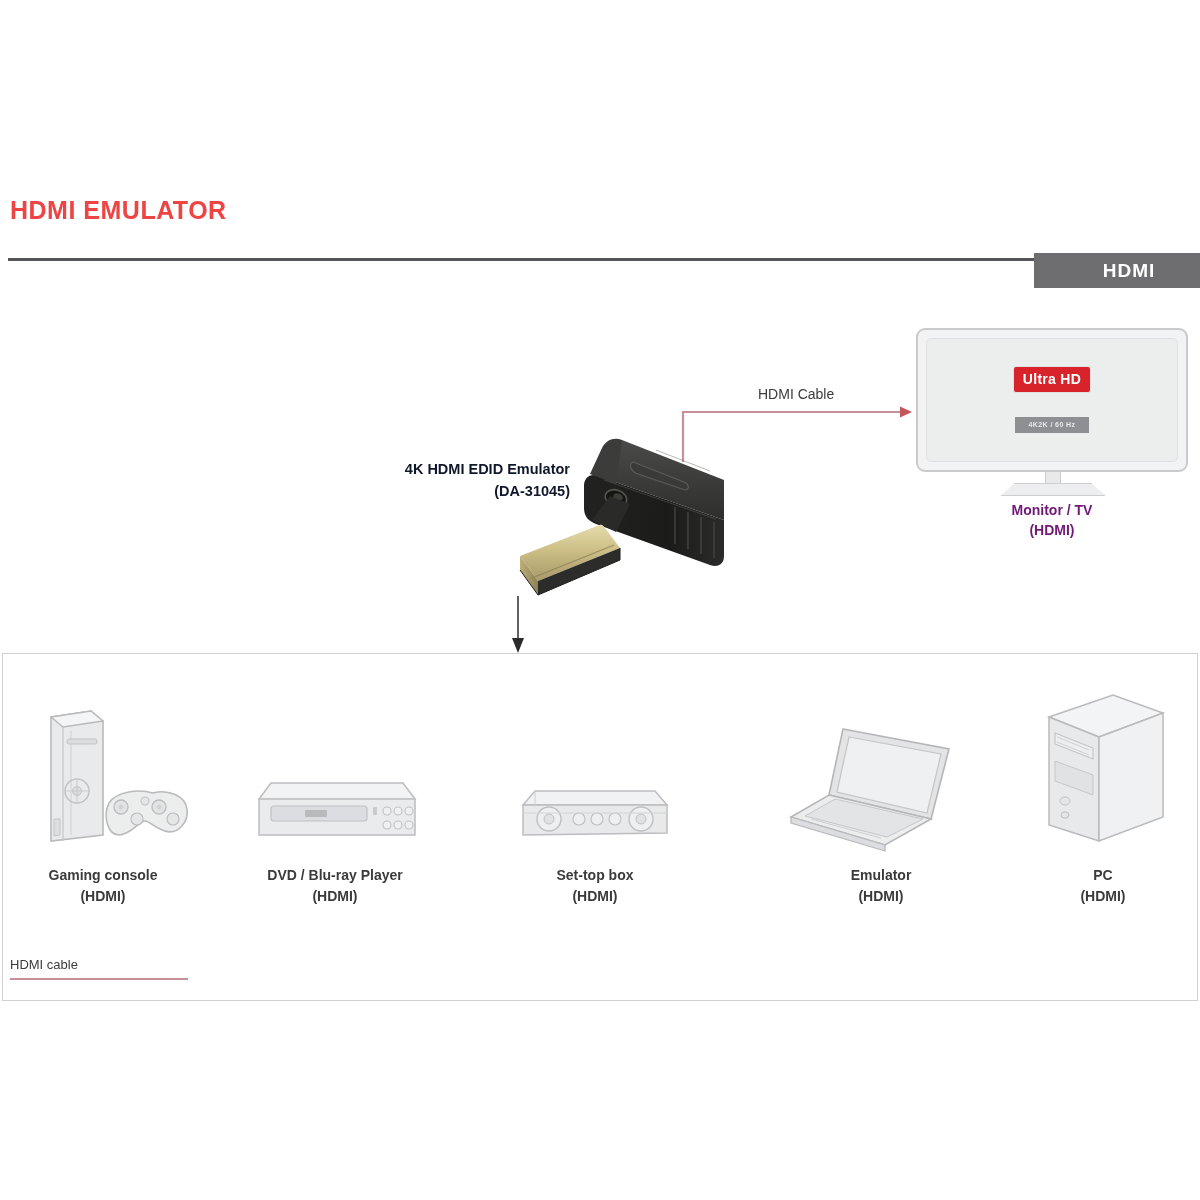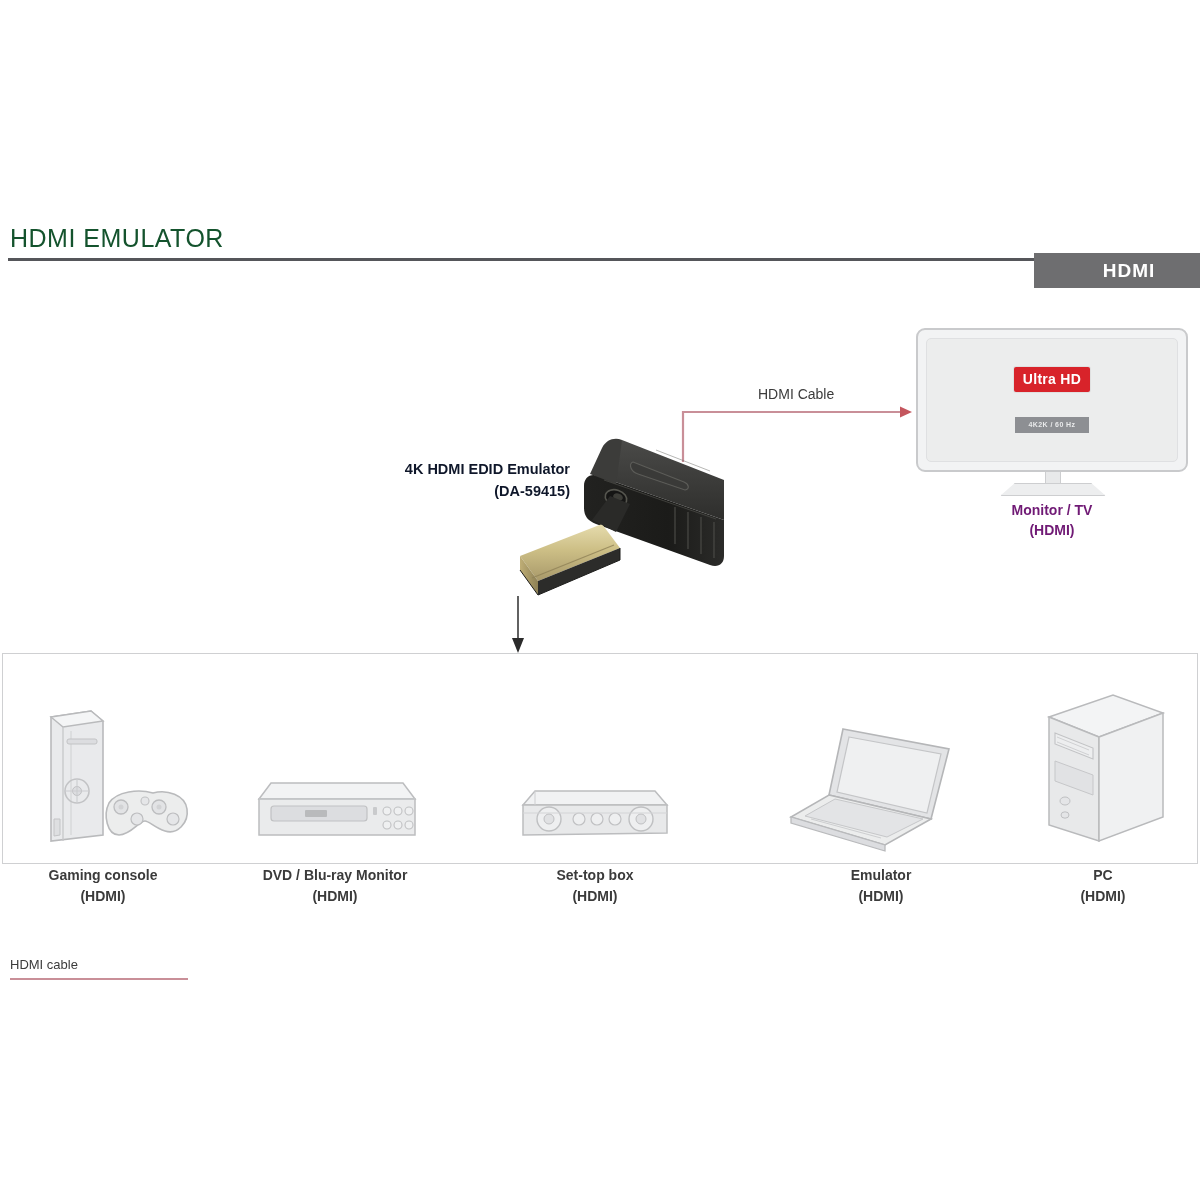--- a/index.html
+++ b/index.html
@@ -16,25 +16,25 @@
     width: 1200px;
     height: 1200px;
     background: #ffffff;
     overflow: hidden;
   }
 
   
   #header-title {
     position: absolute;
     left: 10px;
-    top: 224px;
+    top: 196px;
     font-size: 25px;
-    font-weight: normal;
+    font-weight: bold;
     letter-spacing: 0.5px;
-    color: #14532d;
+    color: #ef4444;
     white-space: nowrap;
   }
   #header-rule {
     position: absolute;
     left: 8px;
     top: 258px;
     width: 1030px;
     height: 3px;
     background: #55565a;
   }
@@ -190,21 +190,21 @@
     width: 40px;
     height: 58px;
   }
 
   
   #sources-panel {
     position: absolute;
     left: 2px;
     top: 653px;
     width: 1196px;
-    height: 211px;
+    height: 348px;
     border: 1px solid #cfd0d2;
     background: #ffffff;
     box-sizing: border-box;
   }
   .source-item {
     position: absolute;
     top: 22px;
     width: 200px;
     height: 230px;
     display: flex;
@@ -272,21 +272,21 @@
   </div>
 
   <div id="cable-label">HDMI Cable</div>
   <svg id="cable-path" viewBox="0 0 260 72">
     <path d="M 23 70 L 23 20 L 240 20" fill="none" stroke="#c98f98" stroke-width="2.2"></path>
     <polygon points="240,14.5 252,20 240,25.5" fill="#c4565e"></polygon>
   </svg>
 
   <div id="emulator-label">
     <div>4K HDMI EDID Emulator</div>
-    <div>(DA-59415)</div>
+    <div>(DA-31045)</div>
   </div>
 
   <svg id="emulator-art" viewBox="0 0 270 200">
     <defs>
       <linearGradient id="bodyTop" x1="0" y1="0" x2="0" y2="1">
         <stop offset="0%" stop-color="#4a4a48"></stop>
         <stop offset="100%" stop-color="#2e2e2c"></stop>
       </linearGradient>
       <linearGradient id="bodyFront" x1="0" y1="0" x2="1" y2="0">
         <stop offset="0%" stop-color="#222220"></stop>
@@ -390,21 +390,21 @@
           <circle cx="152" cy="116" r="4" fill="#eff0f1" stroke="#c0c1c3" stroke-width="1.1"></circle>
           <circle cx="163" cy="116" r="4" fill="#eff0f1" stroke="#c0c1c3" stroke-width="1.1"></circle>
           <circle cx="174" cy="116" r="4" fill="#eff0f1" stroke="#c0c1c3" stroke-width="1.1"></circle>
           <circle cx="152" cy="130" r="4" fill="#eff0f1" stroke="#c0c1c3" stroke-width="1.1"></circle>
           <circle cx="163" cy="130" r="4" fill="#eff0f1" stroke="#c0c1c3" stroke-width="1.1"></circle>
           <circle cx="174" cy="130" r="4" fill="#eff0f1" stroke="#c0c1c3" stroke-width="1.1"></circle>
           <path d="M 24 104 L 180 104" stroke="#c8c9cb" stroke-width="1.1"></path>
         </svg>
       </div>
       <div class="source-label">
-        <div>DVD / Blu-ray Monitor</div>
+        <div>DVD / Blu-ray Player</div>
         <div>(HDMI)</div>
       </div>
     </div>
 
     <div class="source-item" style="left: 492px;">
       <div class="source-art">
         <svg width="180" height="160" viewBox="0 0 180 160">
 
           <path d="M 18 110 L 30 96 L 150 96 L 162 110 Z" fill="#f1f2f3" stroke="#bcbdbf" stroke-width="1.5"></path>
 

